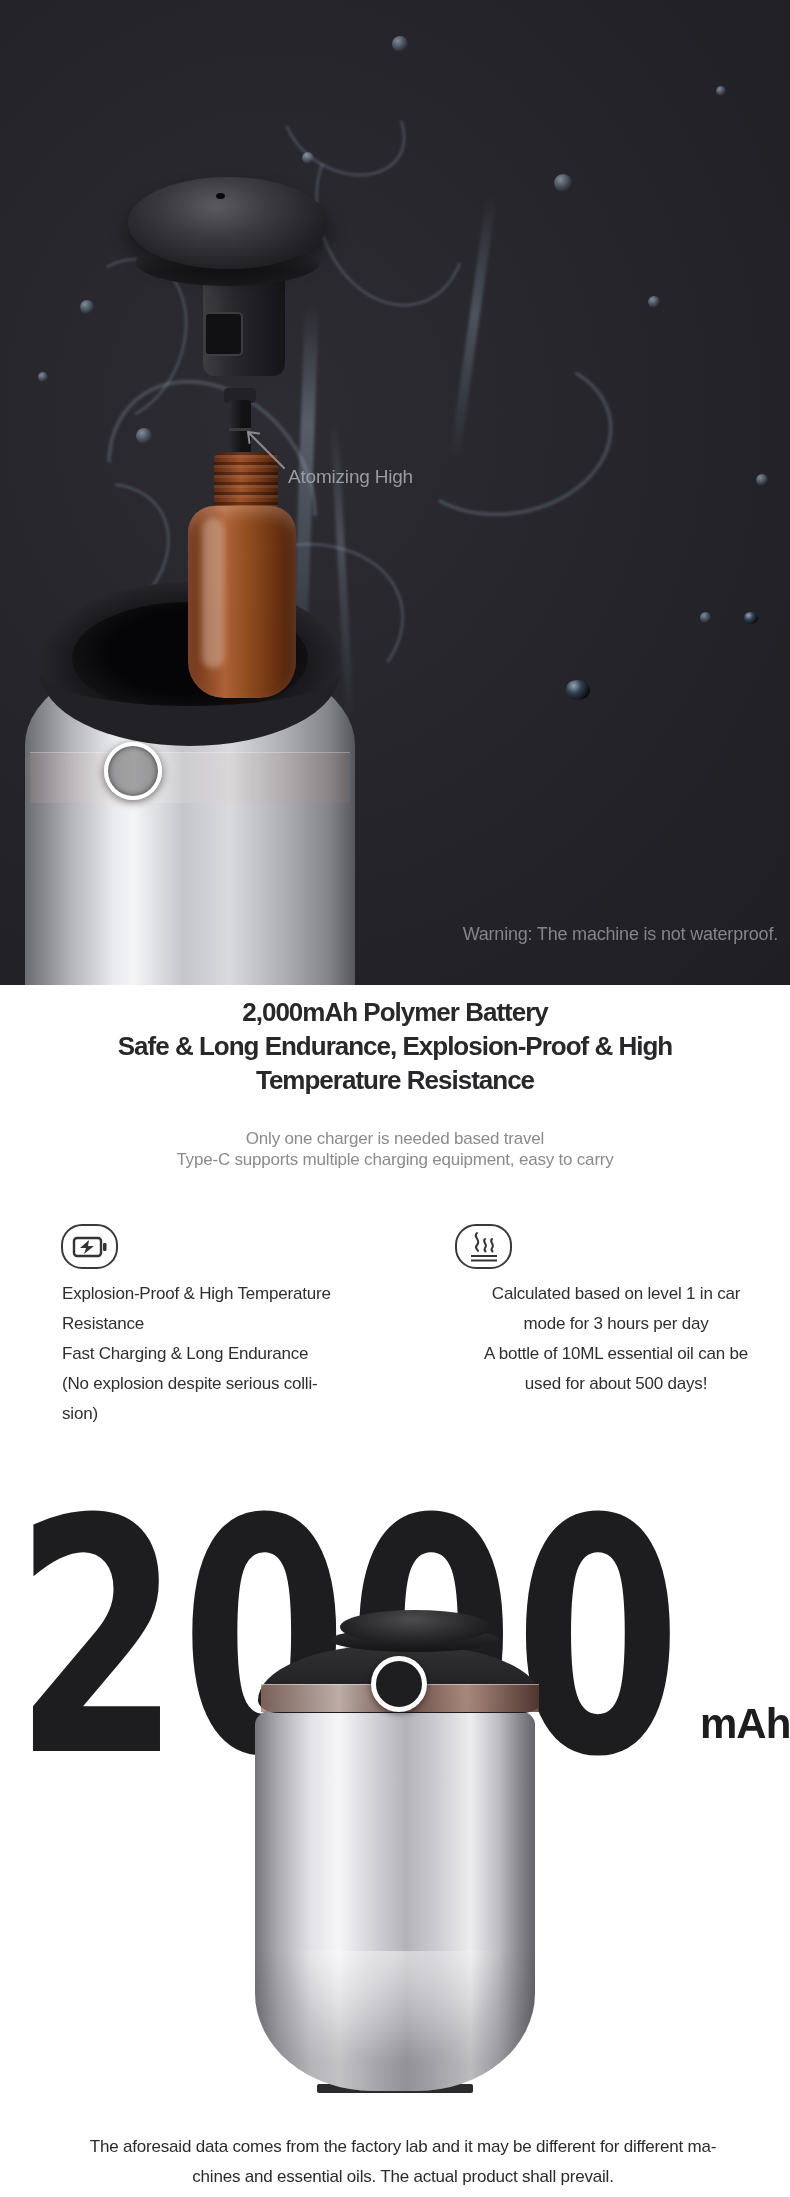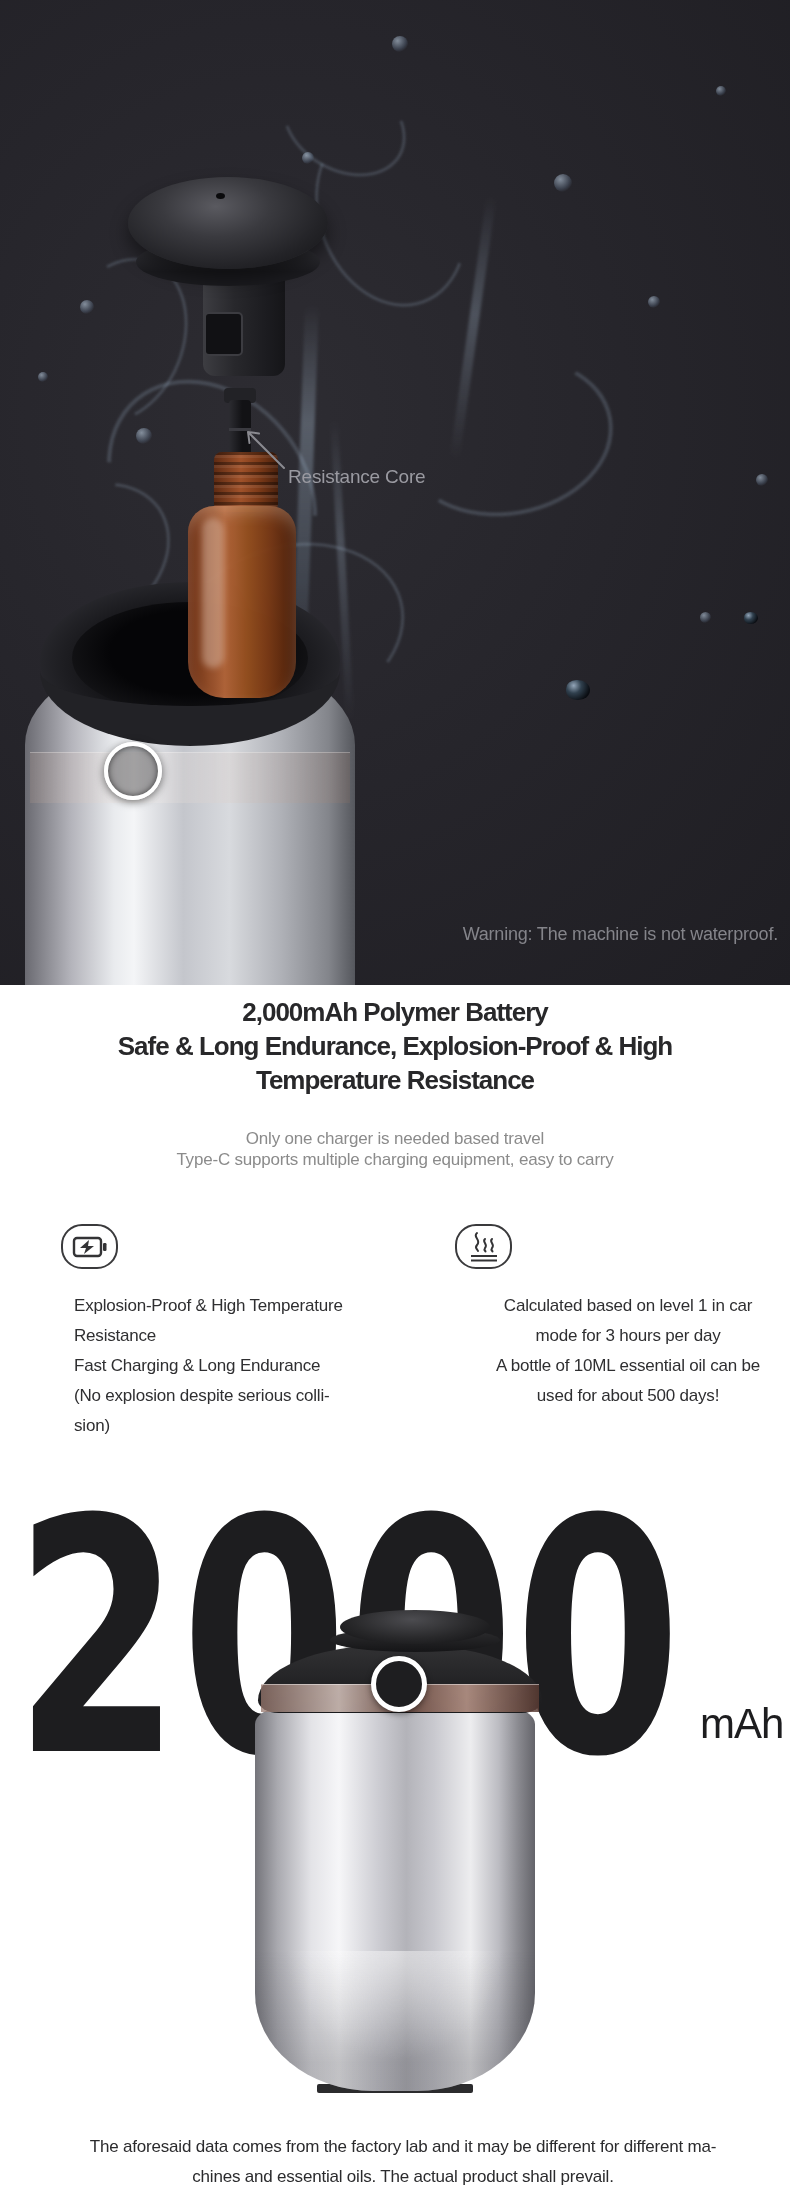--- a/index.html
+++ b/index.html
@@ -79,31 +79,31 @@
   
   .battery-heading{position:absolute;left:0;top:995px;width:790px;margin:0;text-align:center;
         font-size:26px;font-weight:bold;line-height:34px;letter-spacing:-1px;
         color:#28282a;white-space:pre-line;}
   .battery-sub{position:absolute;left:0;top:1128px;width:790px;margin:0;text-align:center;
         font-size:17px;line-height:21px;letter-spacing:-0.2px;color:#8b8b8b;white-space:pre-line;}
   .icon-badge{position:absolute;width:53px;height:41px;border:2px solid #3a3a3c;border-radius:21px;
         display:flex;align-items:center;justify-content:center;background:#ffffff;}
   .badge-left{left:61px;top:1224px;}
   .badge-right{left:455px;top:1224px;}
-  .feature-text{position:absolute;top:1279px;margin:12px;font-size:17px;line-height:30px;
+  .feature-text{position:absolute;top:1279px;margin:0;font-size:17px;line-height:30px;
         letter-spacing:-0.2px;color:#2f2f31;white-space:pre-line;}
   .feature-left{left:62px;width:330px;}
   .feature-right{left:456px;width:320px;text-align:center;}
 
   
   .big-number{position:absolute;left:14px;top:1477px;z-index:1;
         font-family:"DejaVu Sans",sans-serif;font-weight:bold;font-size:324px;line-height:1;
         color:#1d1d1f;transform:scale(0.74,1);transform-origin:left top;}
   .unit{position:absolute;left:700px;top:1700px;z-index:1;
-        font-size:42px;font-weight:normal;letter-spacing:-1px;color:#1d1d1f;}
+        font-size:42px;font-weight:bold;letter-spacing:-1px;color:#1d1d1f;}
   .product{position:absolute;left:0;top:0;width:790px;height:2197px;z-index:2;pointer-events:none;}
   .prod-base{position:absolute;left:317px;top:2084px;width:156px;height:9px;border-radius:2px;background:#2b2b2d;}
   .prod-body{position:absolute;left:255px;top:1708px;width:280px;height:383px;
         border-radius:26px 26px 118px 118px / 16px 16px 98px 98px;
         background:linear-gradient(to right,#74747a 0%,#a9a9af 8%,#e3e3e7 20%,#f6f6f8 30%,#cdcdd3 44%,#b3b3b9 54%,#c9c9cf 64%,#ededef 77%,#bcbcc2 87%,#8a8a90 94%,#64646a 100%);}
   .prod-body-shade{position:absolute;left:0;bottom:0;width:100%;height:140px;
         border-radius:0 0 118px 118px / 0 0 98px 98px;
         background:radial-gradient(ellipse at 50% 0%, rgba(255,255,255,0.5) 0%, rgba(255,255,255,0) 55%),
                    linear-gradient(to bottom, rgba(0,0,0,0) 0%, rgba(60,60,66,0.28) 80%);}
   .prod-shoulder{position:absolute;left:258px;top:1645px;width:284px;height:68px;
@@ -175,21 +175,21 @@
     </div>
     <div class="bottle-body">
       <div class="bottle-shine"></div>
     </div>
     <div class="opening-front"></div>
     <div class="ring-button"></div>
 
     <svg class="abs" style="left:240px;top:424px;" width="48" height="48" viewBox="0 0 48 48">
       <path d="M44 44 L8 8 M8 8 l1.5 11 M8 8 l11 1.5" stroke="#8a8a90" stroke-width="2" fill="none" stroke-linecap="round"></path>
     </svg>
-    <div class="callout">Resistance Core</div>
+    <div class="callout">Atomizing High</div>
 
     <div class="hero-warning">Warning: The machine is not waterproof.</div>
   </section>
 
   <section>
     <h1 class="battery-heading">2,000mAh Polymer Battery
 Safe &amp; Long Endurance, Explosion-Proof &amp; High
 Temperature Resistance</h1>
     <p class="battery-sub">Only one charger is needed based travel
 Type-C supports multiple charging equipment, easy to carry</p>

